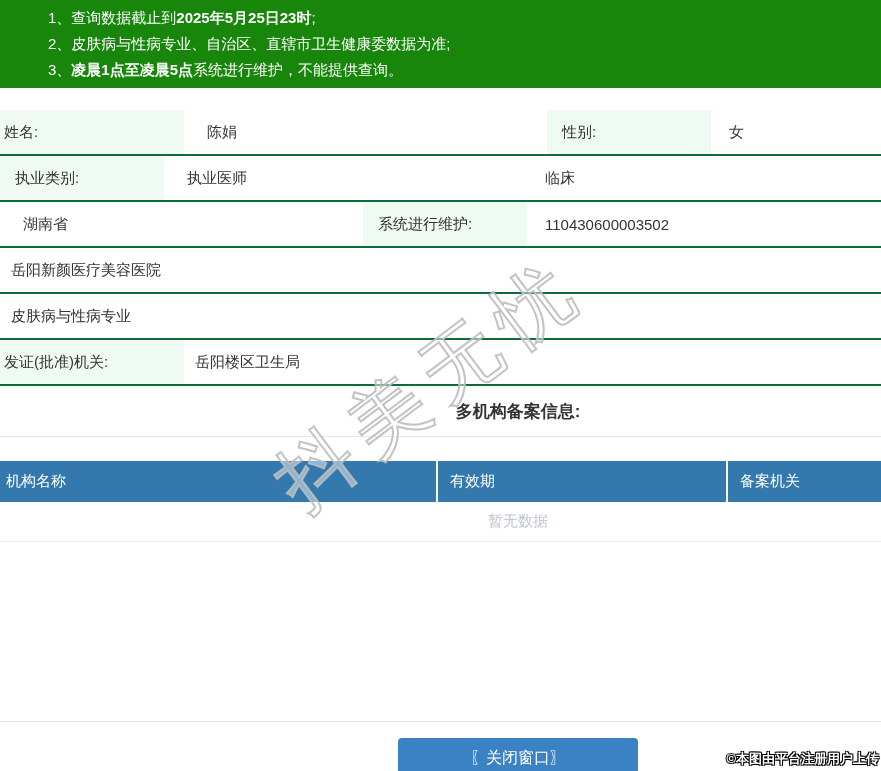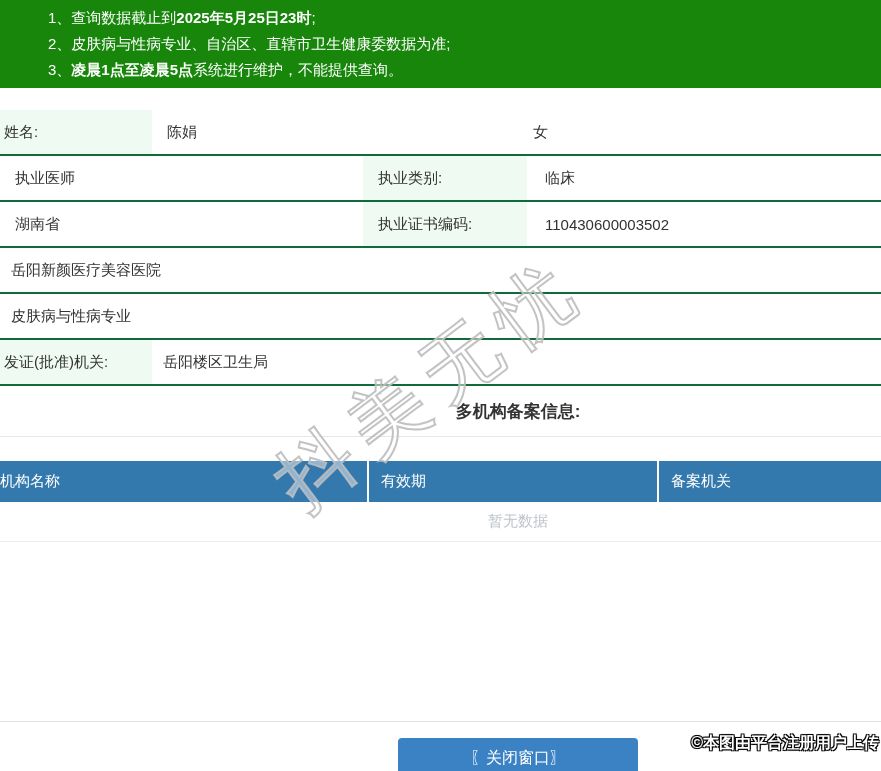--- a/index.html
+++ b/index.html
@@ -28,43 +28,43 @@
 
   
   .info-row{
     display:flex;align-items:stretch;
     height:44px;
     border-bottom:2px solid var(--row-border-green,#0f6c3a);
     font-size:15px;
   }
   .cell{display:flex;align-items:center;box-sizing:border-box;}
   .label{background:var(--label-bg,#effaf3);}
-  .l1{width:152px;padding-left:4px;}
-  .v1{width:363px;padding-left:15px;}
+  .l1{width:184px;padding-left:4px;}
+  .v1{width:363px;padding-left:23px;}
   .l2{width:164px;padding-left:15px;}
   .v2{flex:1;padding-left:18px;}
   .vfull{flex:1;padding-left:11px;}
 
   .section-heading{
     height:50px;
     display:flex;align-items:center;justify-content:center;
     font-size:17px;font-weight:bold;color:#333;
     border-bottom:1px solid #e4e7ed;
   }
 
   .gap-mid{height:24px;}
 
   
   .records-header{
     display:flex;height:41px;
     background:var(--table-header-blue,#3479ad);
     color:#fff;font-size:15px;
   }
   .rh-cell{display:flex;align-items:center;box-sizing:border-box;padding-left:12px;}
-  .rh-1{width:369px;border-right:2px solid #fff;padding-left:0;text-align:right;}
+  .rh-1{width:438px;border-right:2px solid #fff;padding-left:6px;text-align:right;}
   .rh-2{width:290px;border-right:2px solid #fff;}
   .rh-3{flex:1;}
 
   .empty-row{
     height:39px;
     display:flex;align-items:center;justify-content:center;
     color:var(--empty-text,#bfc4cc);font-size:15px;
     border-bottom:1px solid #e9ecf1;
   }
 
@@ -83,22 +83,22 @@
   
   .wm-diagonal{
     position:absolute;left:431px;top:385px;
     transform:translate(-50%,-50%) rotate(-37deg);
     font-size:76px;letter-spacing:14px;white-space:nowrap;
     color:rgba(255,255,255,0.45);
     -webkit-text-stroke:2px rgba(188,188,188,0.9);
     pointer-events:none;
   }
   .wm-credit{
-    position:absolute;right:2px;bottom:17px;
-    font-size:16px;font-weight:bold;color:#fff;
+    position:absolute;right:2px;bottom:3px;
+    font-size:13px;font-weight:bold;color:#fff;
     text-shadow:-1px -1px 0 #000,1px -1px 0 #000,-1px 1px 0 #000,1px 1px 0 #000,0 0 2px #000;
     pointer-events:none;
   }
 </style>
 </head>
 <body>
 
 <div class="page">
 
   <div class="notice">
@@ -106,30 +106,31 @@
     <div class="notice-line"><span>2、</span><span>皮肤病与性病专业、自治区、直辖市卫生健康委数据为准;</span><b></b><span></span></div>
     <div class="notice-line"><span>3、</span><span></span><b>凌晨1点至凌晨5点</b><span>系统进行维护，不能提供查询。</span></div>
   </div>
 
   <div class="gap-top"></div>
 
   <div class="info-table">
     <div class="info-row">
       <div class="cell label l1">姓名:</div>
       <div class="cell v1">陈娟</div>
+      <div class="cell label l2">性别:</div>
       <div class="cell v2">女</div>
     </div>
     <div class="info-row">
+      <div class="cell label l2">执业类别:</div>
       <div class="cell v1">执业医师</div>
-      <div class="cell label l2">执业类别:</div>
       <div class="cell v2">临床</div>
     </div>
     <div class="info-row">
       <div class="cell v1">湖南省</div>
-      <div class="cell label l2">执业证书编码:</div>
+      <div class="cell label l2">系统进行维护:</div>
       <div class="cell v2">110430600003502</div>
     </div>
     <div class="info-row">
       <div class="cell vfull">岳阳新颜医疗美容医院</div>
     </div>
     <div class="info-row">
       <div class="cell vfull">皮肤病与性病专业</div>
     </div>
     <div class="info-row">
       <div class="cell label l1">发证(批准)机关:</div>

